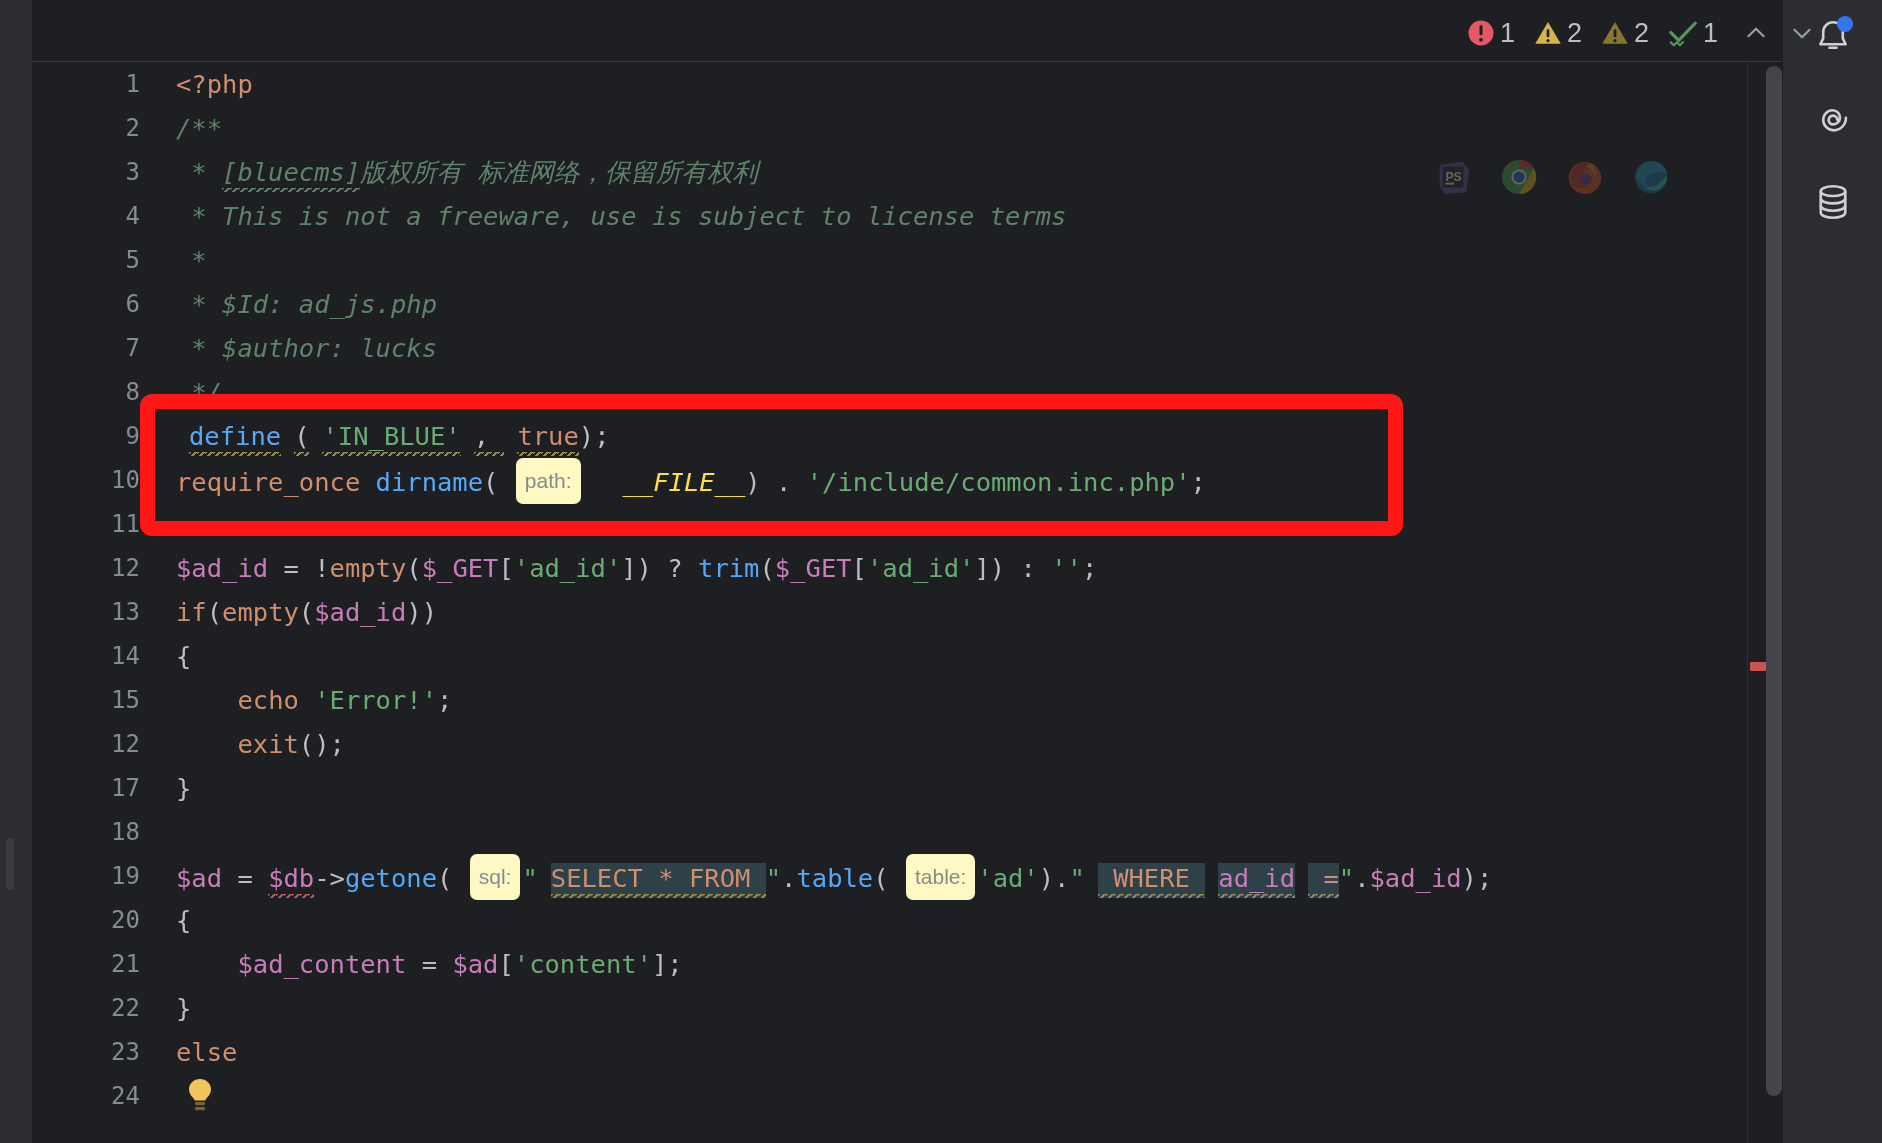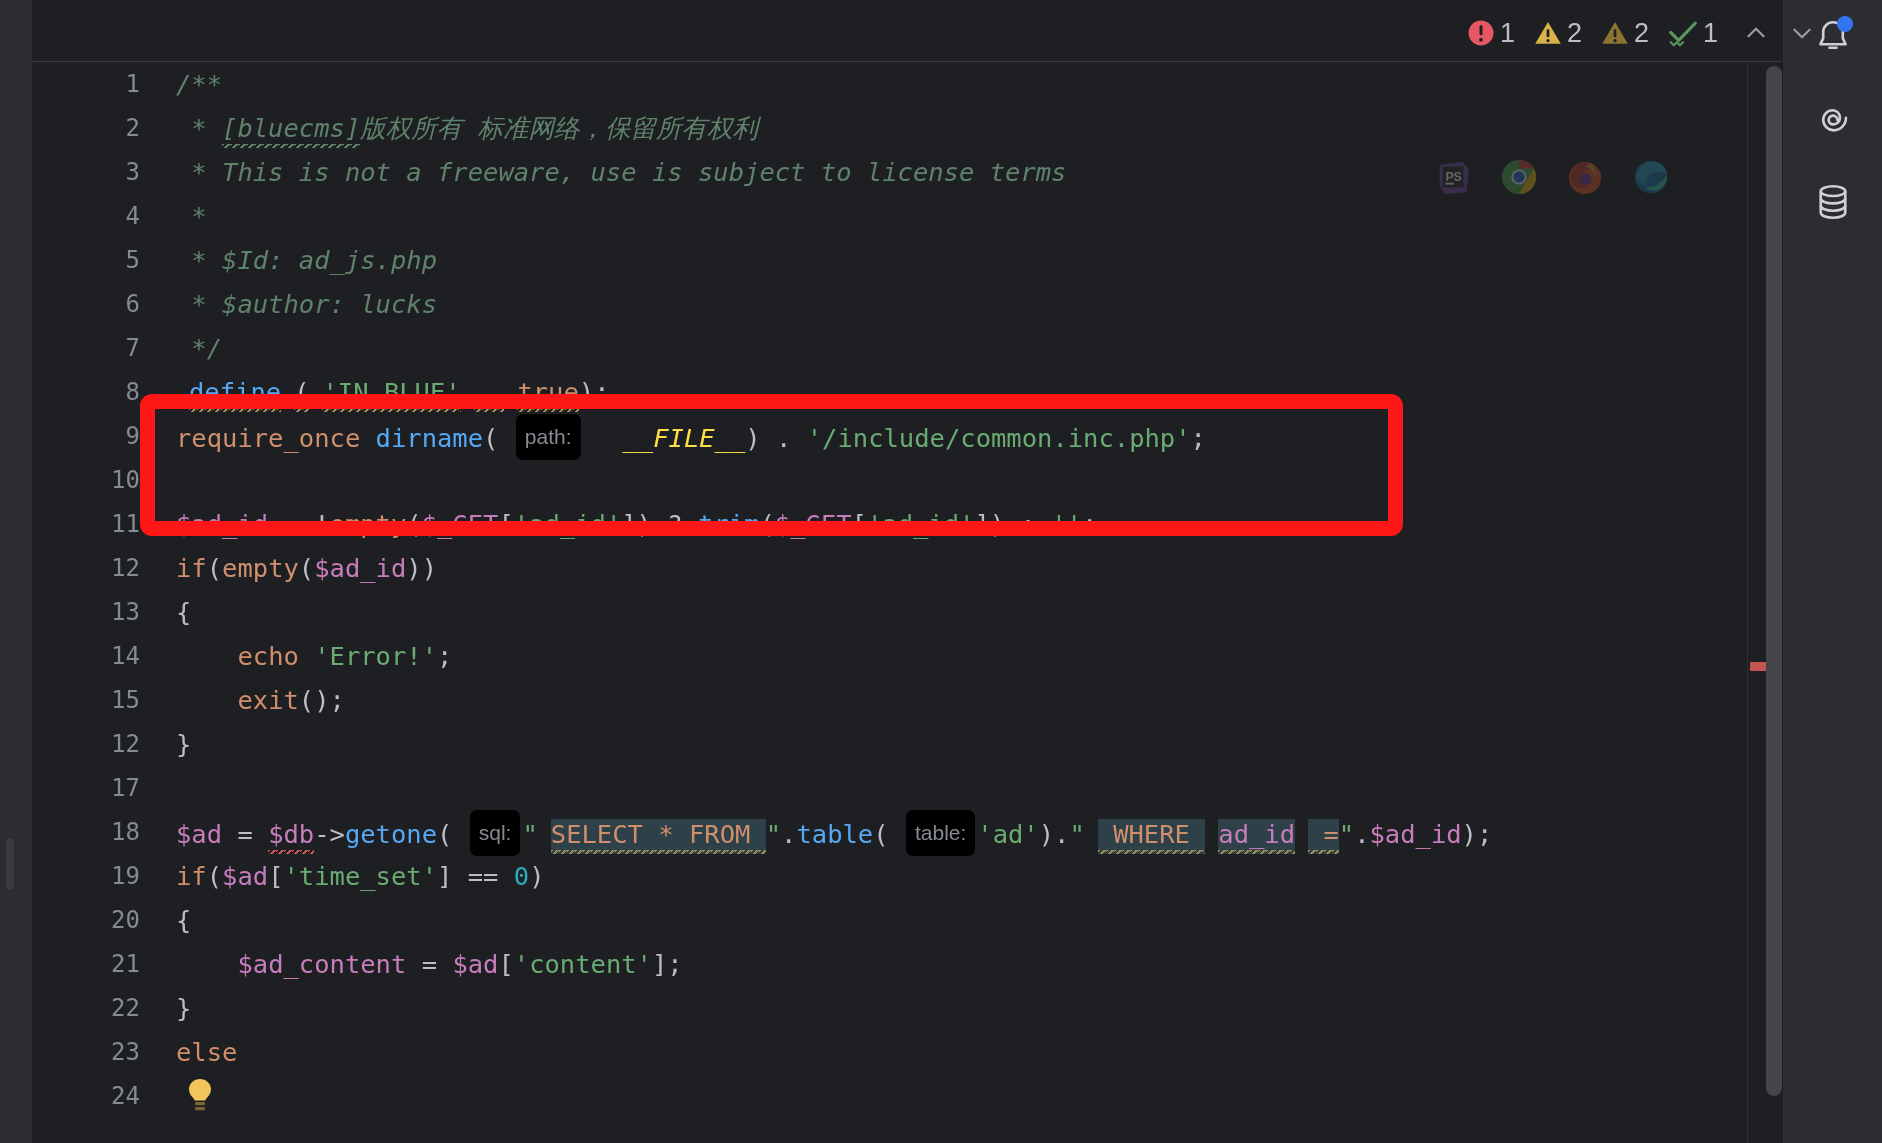--- a/index.html
+++ b/index.html
@@ -102,21 +102,21 @@
   .t-str     { color: #6AAB73; }
   .t-var     { color: #C77DBB; }
   .t-num     { color: #2AACB8; }
   .t-punct   { color: #BCBEC4; }
   .t-const   { color: #fde047; font-style: italic; padding-left: 40px; }
   .t-comment { color: #5F826B; font-style: italic; }
   .t-sqlkw   { color: #CF8E6D; }
   .t-sqlcol  { color: #C77DBB; }
 
   .hint {
-    display: inline-block; background: #000000; color: #868A91;
+    display: inline-block; background: #fef9c3; color: #868A91;
     border-radius: 7px; padding: 1px 9px; font-size: 21px;
     font-family: "Liberation Sans", sans-serif; vertical-align: 3px;
     margin: 0 2px;
   }
   .sqlbg { background: #2E4048; }
 
   .sq-green  { border-bottom: 0; background-image: repeating-linear-gradient(135deg,#5F826B 0 2px,transparent 2px 4px); background-size: 8px 4px; background-repeat: repeat-x; background-position: left bottom; padding-bottom: 5px; }
   .sq-yellow { background-image: repeating-linear-gradient(135deg,#9A8B4F 0 2px,transparent 2px 4px); background-size: 8px 4px; background-repeat: repeat-x; background-position: left bottom; padding-bottom: 5px; margin-left: 13px; }
   .sq-red    { background-image: repeating-linear-gradient(135deg,#C75450 0 2px,transparent 2px 4px); background-size: 8px 4px; background-repeat: repeat-x; background-position: left bottom; padding-bottom: 5px; }
 
@@ -194,20 +194,21 @@
       <div class="line">19</div>
       <div class="line">20</div>
       <div class="line">21</div>
       <div class="line">22</div>
       <div class="line">23</div>
       <div class="line">24</div>
     </div>
 
     <div class="code-pane">
 
+      <div class="line"><span class="t-kw">&lt;?php</span></div>
 
       <div class="line"><span class="t-comment">/**</span></div>
 
       <div class="line"><span class="t-comment"> * </span><span class="t-comment sq-green">[bluecms]</span><span class="t-comment">版权所有 标准网络，保留所有权利</span></div>
 
       <div class="line"><span class="t-comment"> * This is not a freeware, use is subject to license terms</span></div>
 
       <div class="line"><span class="t-comment"> *</span></div>
 
       <div class="line"><span class="t-comment"> * $Id: ad_js.php</span></div>
@@ -231,21 +232,20 @@
       <div class="line">    <span class="t-kw">echo</span> <span class="t-str">'Error!'</span><span class="t-punct">;</span></div>
 
       <div class="line">    <span class="t-kw">exit</span><span class="t-punct">();</span></div>
 
       <div class="line"><span class="t-punct">}</span></div>
 
       <div class="line"></div>
 
       <div class="line"><span class="t-var">$ad</span><span class="t-punct"> = </span><span class="t-var sq-red">$db</span><span class="t-punct">-&gt;</span><span class="t-fn">getone</span><span class="t-punct">( </span><span class="hint">sql:</span><span class="t-str">"</span><span class="t-sqlkw sqlbg sq-yellow">SELECT * FROM </span><span class="t-str">"</span><span class="t-punct">.</span><span class="t-fn">table</span><span class="t-punct">( </span><span class="hint">table:</span><span class="t-str">'ad'</span><span class="t-punct">)</span><span class="t-punct">.</span><span class="t-str">"</span><span class="t-sqlkw sqlbg sq-yellow"> WHERE </span><span class="t-sqlcol sqlbg sq-yellow">ad_id</span><span class="t-sqlkw sqlbg sq-yellow"> =</span><span class="t-str">"</span><span class="t-punct">.</span><span class="t-var">$ad_id</span><span class="t-punct">);</span></div>
 
-      <div class="line"><span class="t-kw">if</span><span class="t-punct">(</span><span class="t-var">$ad</span><span class="t-punct">[</span><span class="t-str">'time_set'</span><span class="t-punct">]</span><span class="t-punct"> == </span><span class="t-num">0</span><span class="t-punct">)</span></div>
 
       <div class="line"><span class="t-punct">{</span></div>
 
       <div class="line">    <span class="t-var">$ad_content</span><span class="t-punct"> = </span><span class="t-var">$ad</span><span class="t-punct">[</span><span class="t-str">'content'</span><span class="t-punct">];</span></div>
 
       <div class="line"><span class="t-punct">}</span></div>
 
       <div class="line"><span class="t-kw">else</span></div>
 
     </div>

